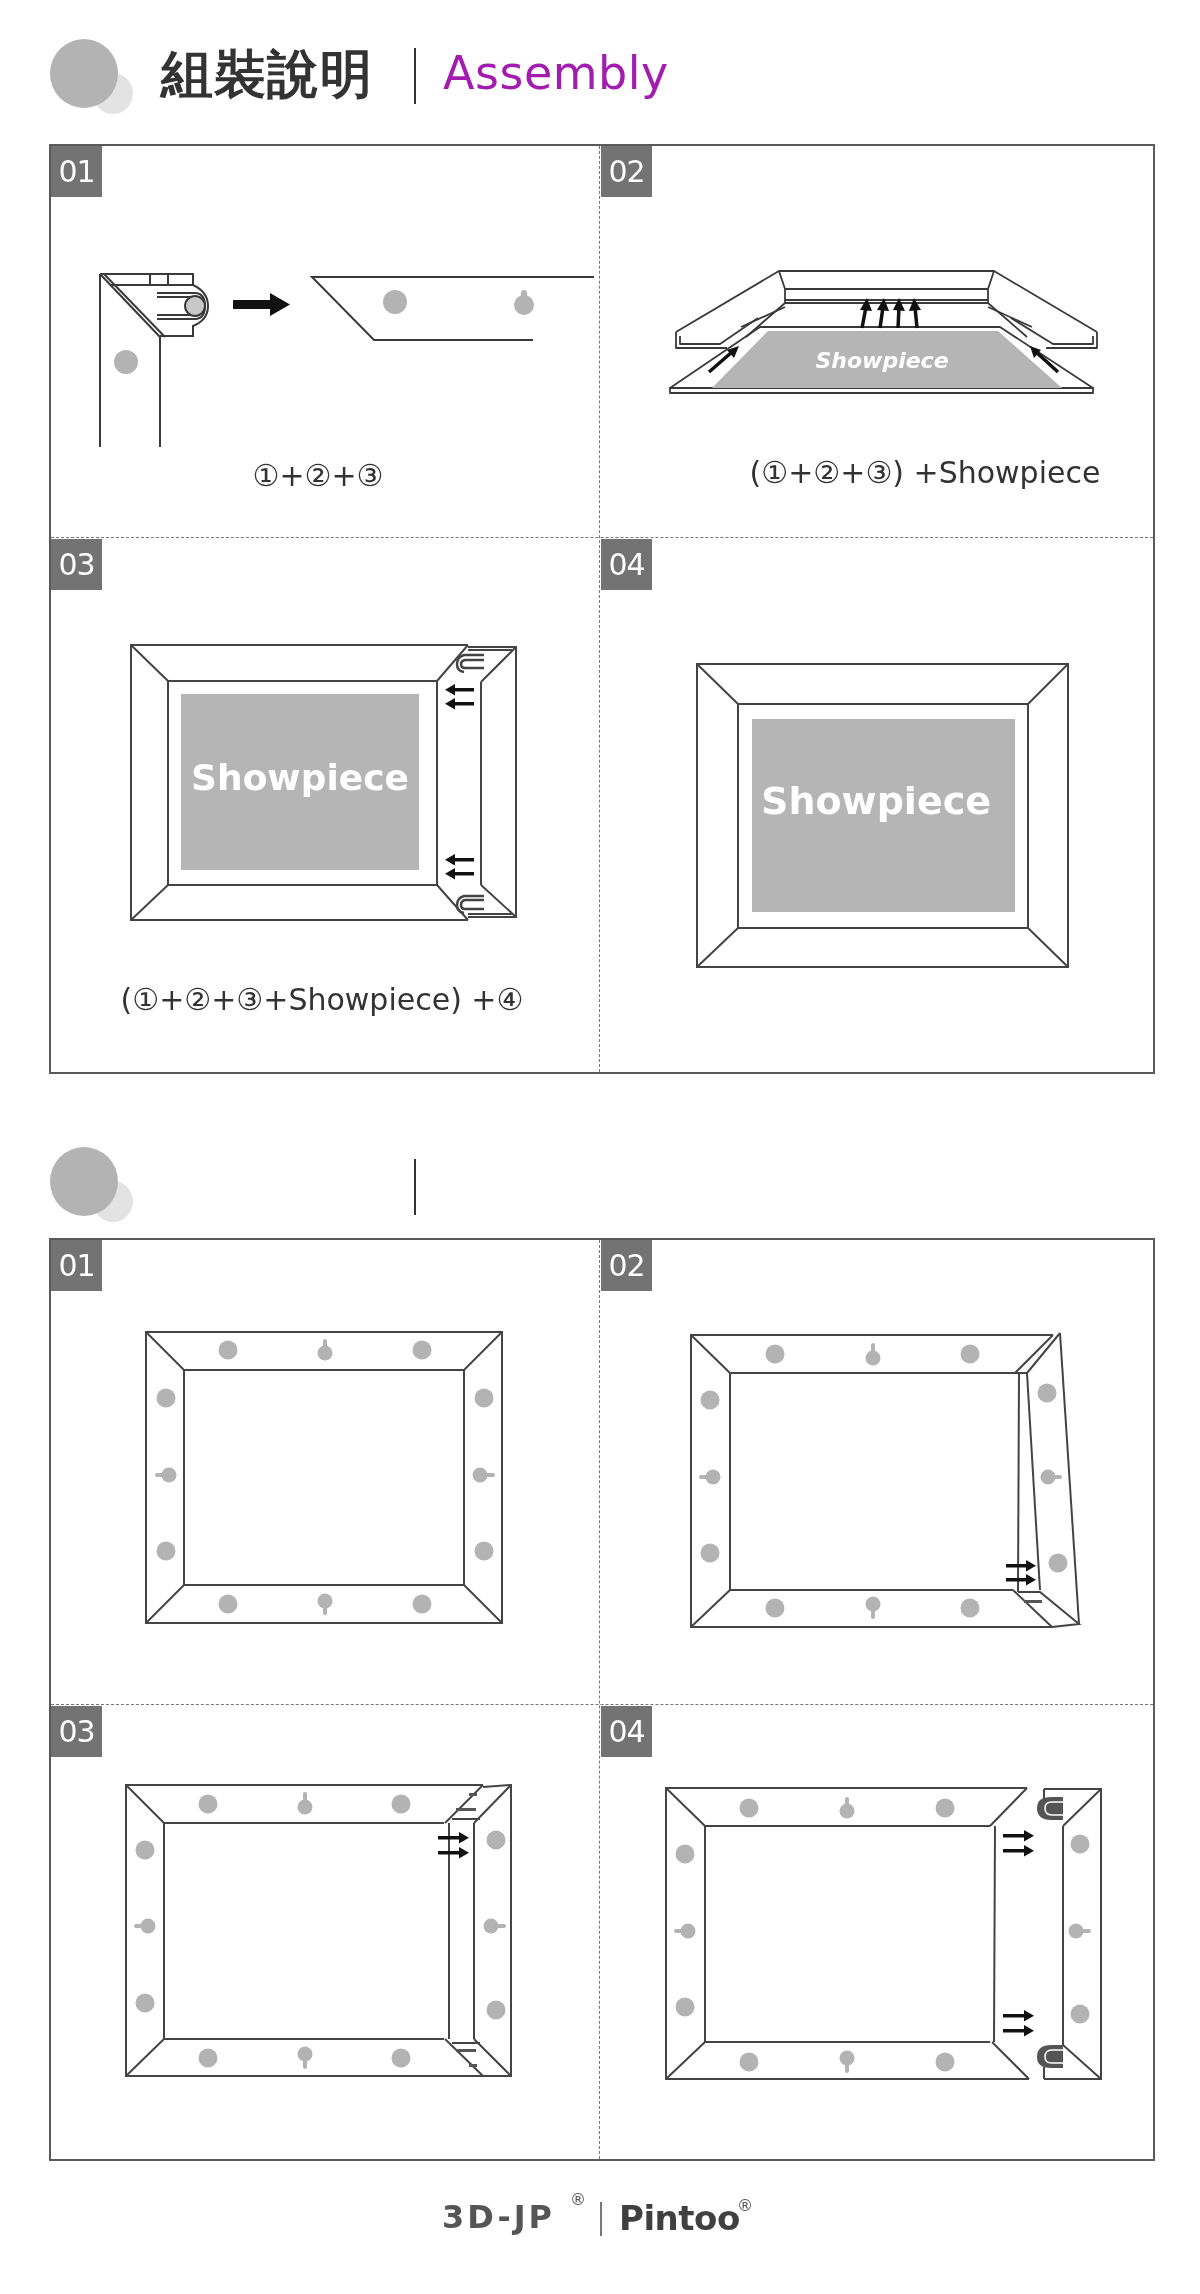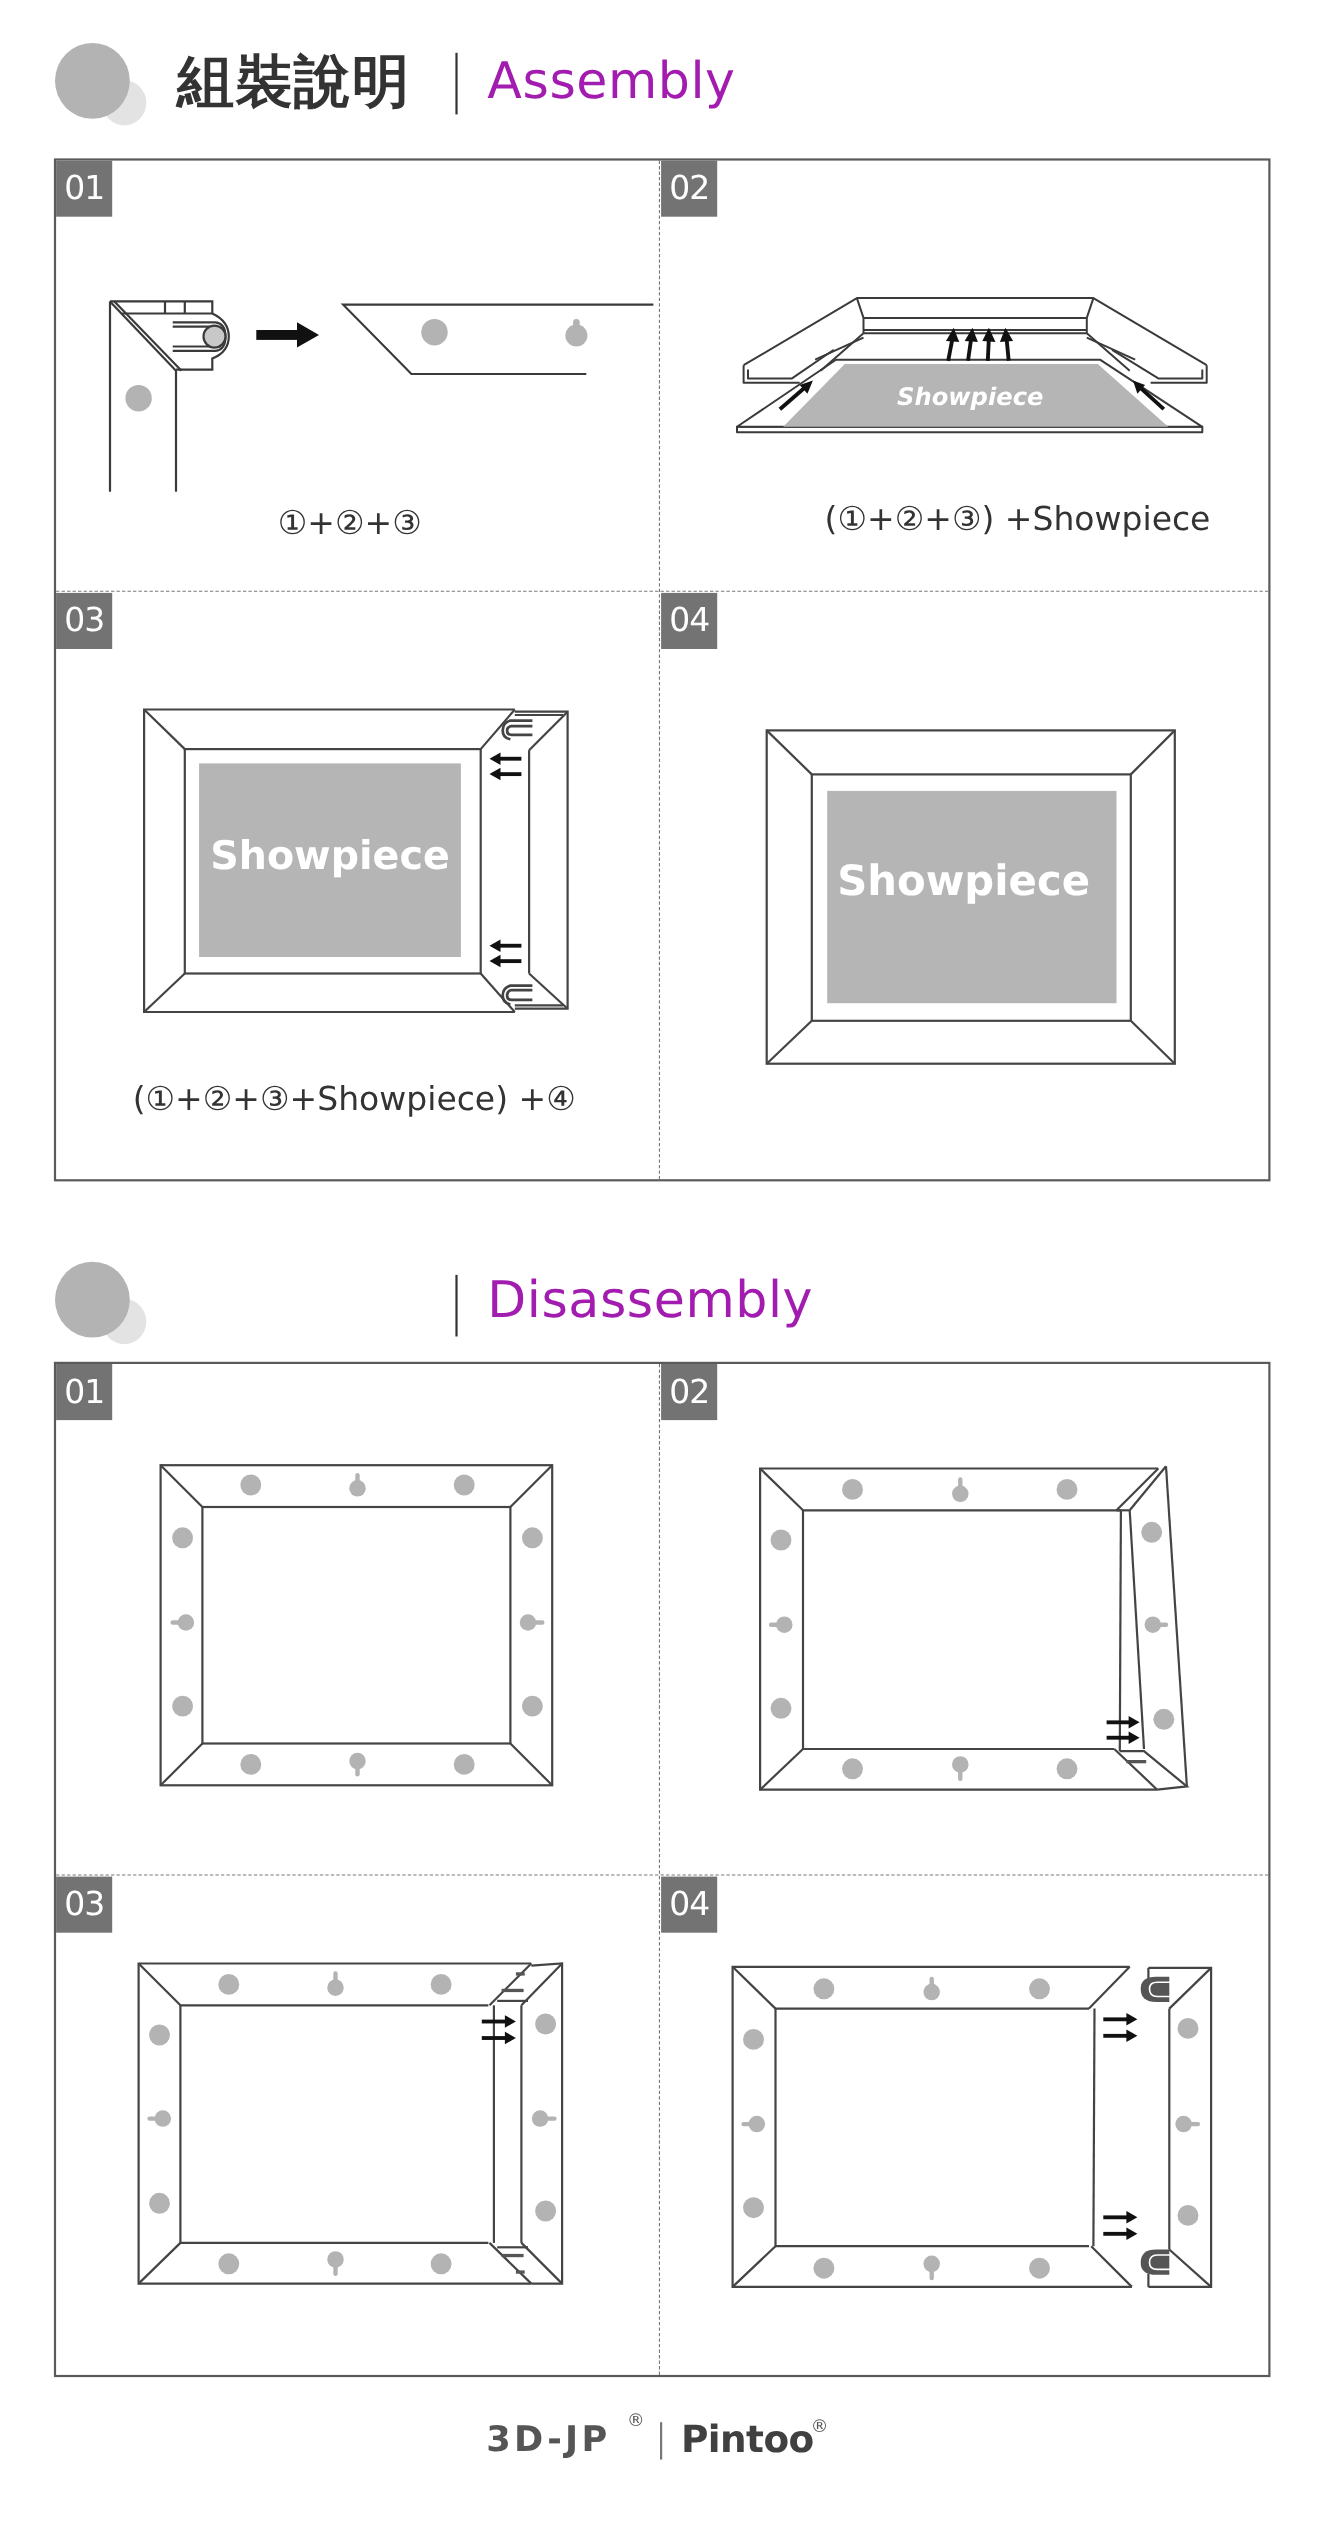--- a/index.html
+++ b/index.html
@@ -174,21 +174,20 @@
     <line x1="1068" y1="967" x2="1028" y2="928"></line>
   </g>
   <rect x="752" y="719" width="263" height="193" fill="#b5b5b5"></rect>
   <text x="876" y="814" text-anchor="middle" font-family="DejaVu Sans, sans-serif" font-weight="bold" font-size="38" fill="#ffffff">Showpiece</text>
 </svg>
 
 <div class="heading" style="top:1146px;">
   <div class="c2" style="left:93px; top:35px;"></div>
   <div class="c1" style="left:50px; top:1px;"></div>
   <div class="bar" style="left:414px; top:13px; height:56px;"></div>
-  <div class="en" style="left:443px; top:8px;">Disassembly</div>
 </div>
 
 <div class="panel-box" style="top:1238px; height:923px;"></div>
 <div class="vdash" style="left:599px; top:1240px; height:919px;"></div>
 <div class="hdash" style="left:51px; top:1704px; width:1102px;"></div>
 
 <div class="step-label" style="left:51px; top:1240px;">01</div>
 <div class="step-label" style="left:601px; top:1240px;">02</div>
 <div class="step-label" style="left:51px; top:1706px;">03</div>
 <div class="step-label" style="left:601px; top:1706px;">04</div>

